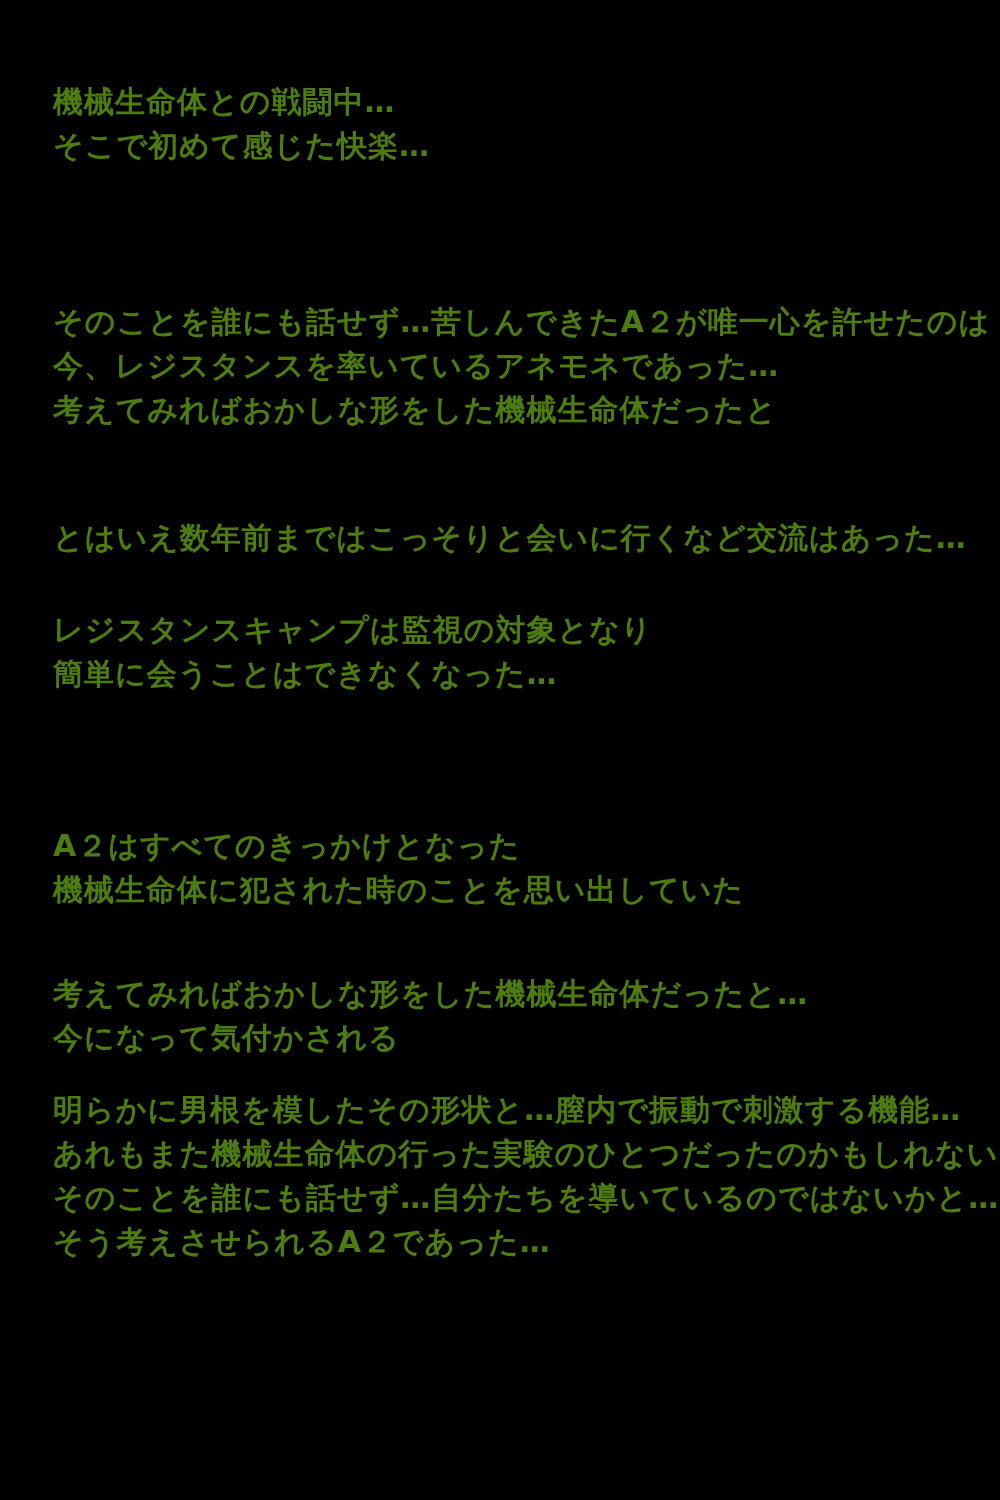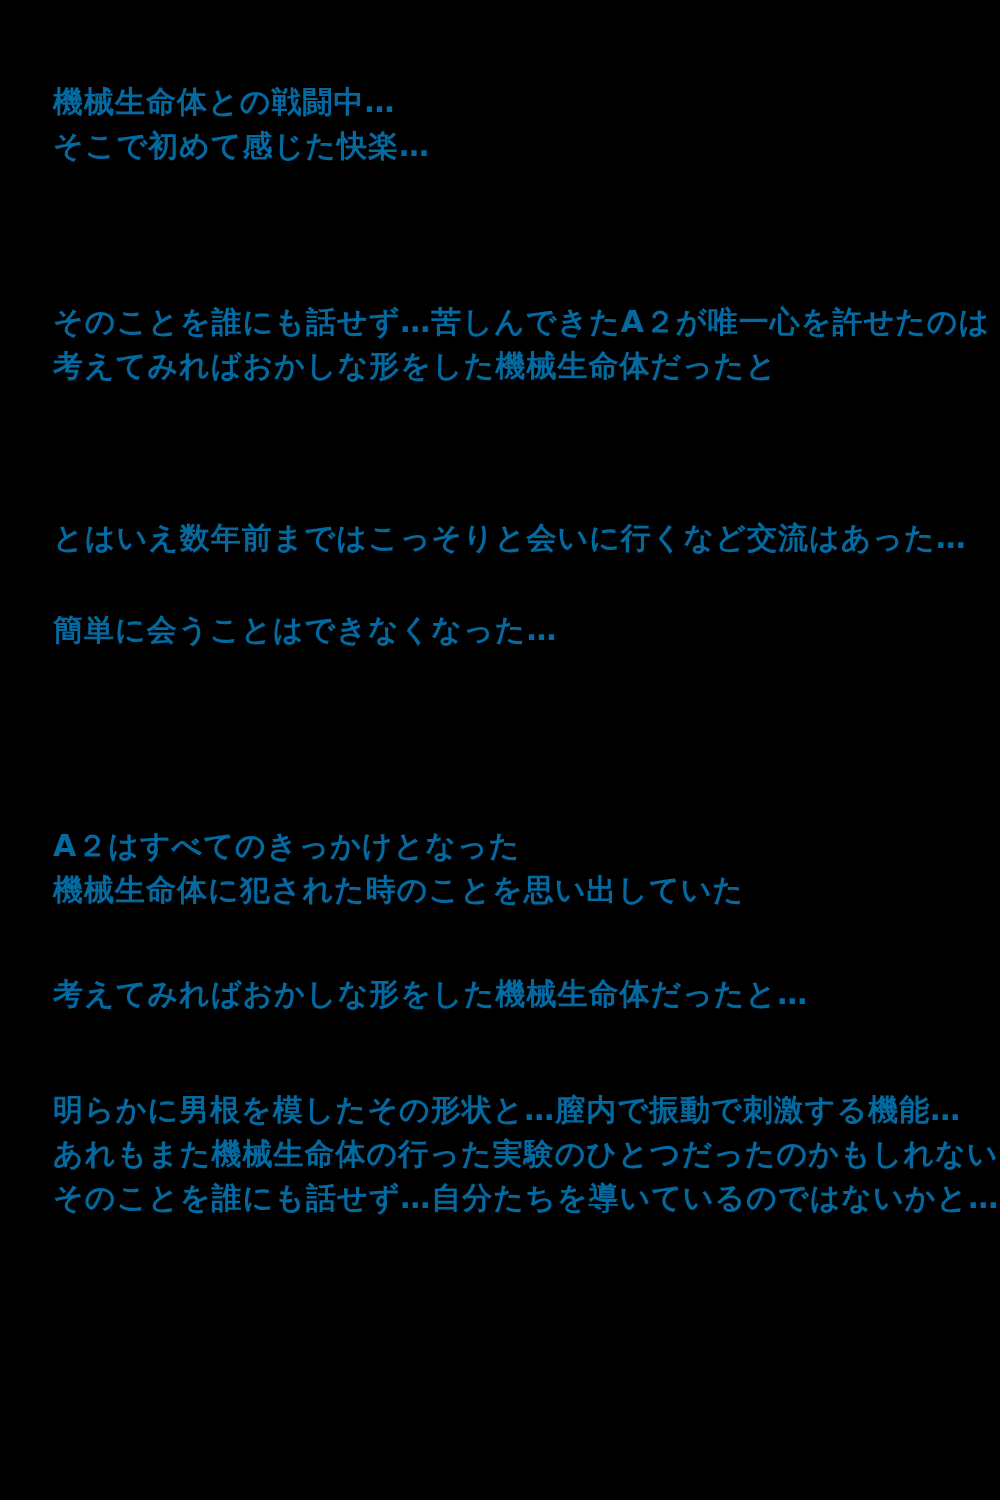--- a/index.html
+++ b/index.html
@@ -9,21 +9,21 @@
     width: 1000px;
     height: 1500px;
     background: #000000;
     overflow: hidden;
     font-family: "DejaVu Sans", sans-serif;
   }
   .para {
     position: absolute;
     left: 53px;
     right: 10px;
-    color: #0369a1;
+    color: #4d7c0f;
     font-size: 30px;
     font-weight: bold;
     line-height: 44px;
     letter-spacing: 1px;
     white-space: nowrap;
   }
   .line { display: block; }
   .p1 { top: 80px; }
   .p2 { top: 300px; }
   .p3 { top: 516px; }
@@ -37,39 +37,43 @@
 
 <div class="page">
 
   <div class="para p1">
     <span class="line">機械生命体との戦闘中…</span>
     <span class="line">そこで初めて感じた快楽…</span>
   </div>
 
   <div class="para p2">
     <span class="line">そのことを誰にも話せず…苦しんできたA２が唯一心を許せたのは</span>
+    <span class="line">今、レジスタンスを率いているアネモネであった…</span>
     <span class="line">考えてみればおかしな形をした機械生命体だったと</span>
   </div>
 
   <div class="para p3">
     <span class="line">とはいえ数年前まではこっそりと会いに行くなど交流はあった…</span>
   </div>
 
   <div class="para p4">
+    <span class="line">レジスタンスキャンプは監視の対象となり</span>
     <span class="line">簡単に会うことはできなくなった…</span>
   </div>
 
   <div class="para p5">
     <span class="line">A２はすべてのきっかけとなった</span>
     <span class="line">機械生命体に犯された時のことを思い出していた</span>
   </div>
 
   <div class="para p6">
     <span class="line">考えてみればおかしな形をした機械生命体だったと…</span>
+    <span class="line">今になって気付かされる</span>
   </div>
 
   <div class="para p7">
     <span class="line">明らかに男根を模したその形状と…膣内で振動で刺激する機能…</span>
     <span class="line">あれもまた機械生命体の行った実験のひとつだったのかもしれない…</span>
     <span class="line">そのことを誰にも話せず…自分たちを導いているのではないかと…</span>
+    <span class="line">そう考えさせられるA２であった…</span>
   </div>
 
 </div>
 
 </body></html>

